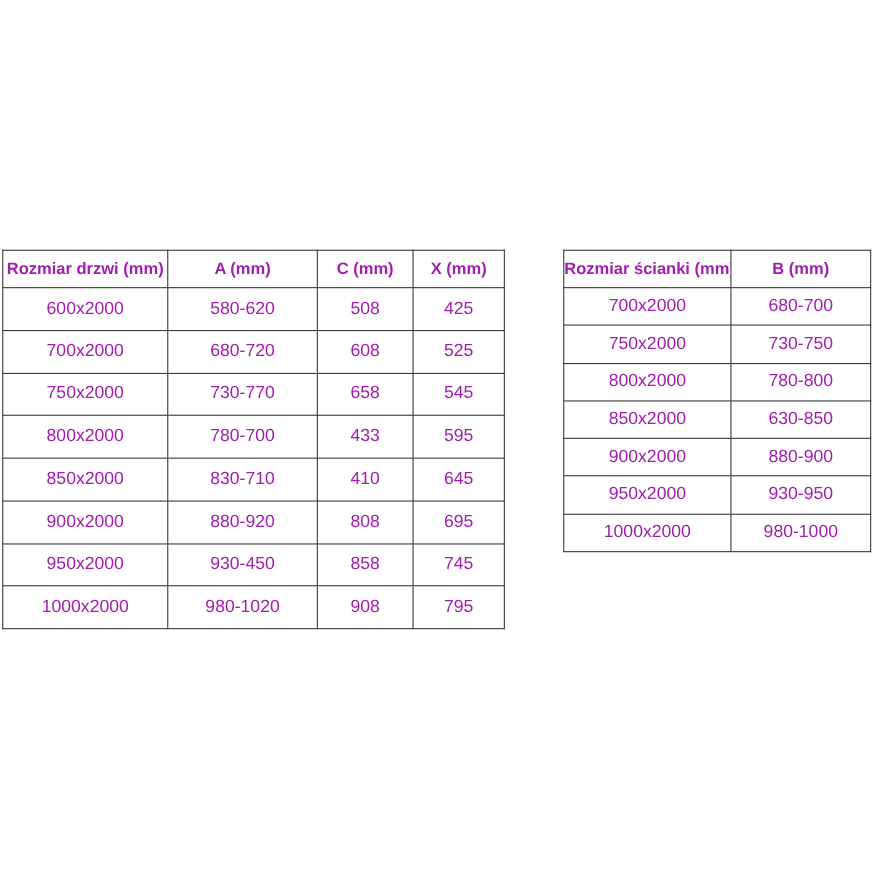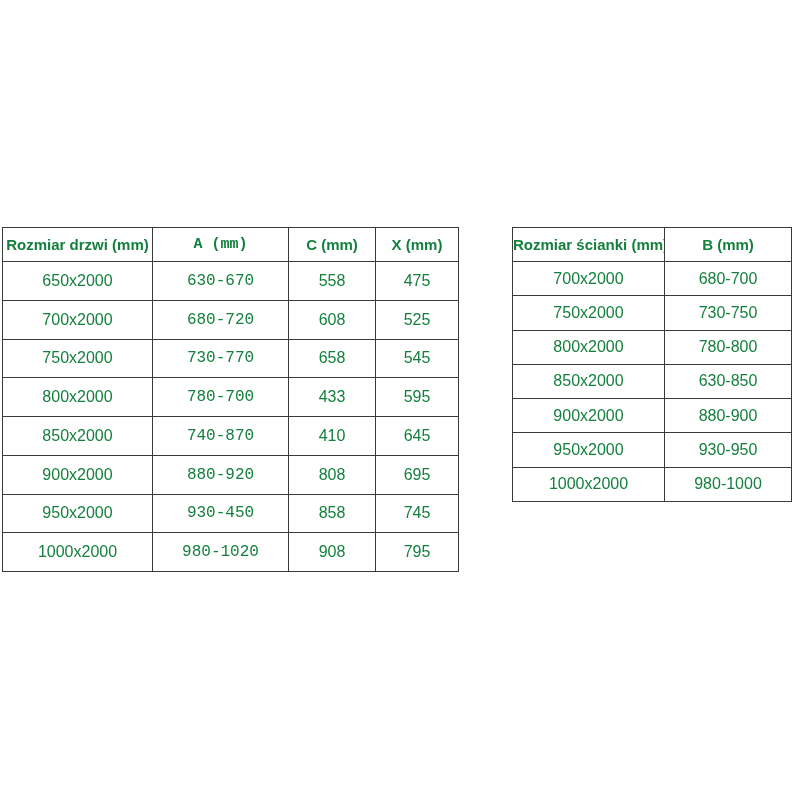--- a/index.html
+++ b/index.html
@@ -17,38 +17,38 @@
   table.sizes {
     position: absolute;
     border-collapse: collapse;
     table-layout: fixed;
     background: #ffffff;
   }
   table.sizes th, table.sizes td {
     border: 1px solid #3a3a3a;
     text-align: center;
     vertical-align: middle;
-    color: #15803d;
+    color: #a21caf;
     padding: 0;
     overflow: hidden;
     white-space: nowrap;
   }
   table.sizes th {
     font-weight: bold;
     font-size: 15px;
     height: 33px;
   }
   table.sizes td {
     font-size: 16px;
   }
   table.door { left: 2px;  top: 227px; width: 453px; height: 345px; }
   table.wall { left: 512px; top: 227px; width: 277px; height: 275px; }
 
   .door th:nth-child(1), .door td:nth-child(1) { width: 149px; }
-  .door th:nth-child(2), .door td:nth-child(2) { width: 135px; font-family: Liberation Mono, monospace; }
+  .door th:nth-child(2), .door td:nth-child(2) { width: 135px; }
   .door th:nth-child(3), .door td:nth-child(3) { width: 86px; margin-left: 28px; }
   .door th:nth-child(4), .door td:nth-child(4) { width: 82px; }
 
   .wall th:nth-child(1), .wall td:nth-child(1) { width: 151px; }
   .wall th:nth-child(2), .wall td:nth-child(2) { width: 126px; }
 </style>
 </head>
 <body>
 
 <div class="canvas">
@@ -56,24 +56,24 @@
       <thead>
         <tr>
           <th>Rozmiar drzwi (mm)</th>
           <th>A (mm)</th>
           <th>C (mm)</th>
           <th>X (mm)</th>
         </tr>
       </thead>
       <tbody>
         <tr>
-          <td>650x2000</td>
-          <td>630-670</td>
-          <td>558</td>
-          <td>475</td>
+          <td>600x2000</td>
+          <td>580-620</td>
+          <td>508</td>
+          <td>425</td>
         </tr>
         <tr>
           <td>700x2000</td>
           <td>680-720</td>
           <td>608</td>
           <td>525</td>
         </tr>
         <tr>
           <td>750x2000</td>
           <td>730-770</td>
@@ -81,21 +81,21 @@
           <td>545</td>
         </tr>
         <tr>
           <td>800x2000</td>
           <td>780-700</td>
           <td>433</td>
           <td>595</td>
         </tr>
         <tr>
           <td>850x2000</td>
-          <td>740-870</td>
+          <td>830-710</td>
           <td>410</td>
           <td>645</td>
         </tr>
         <tr>
           <td>900x2000</td>
           <td>880-920</td>
           <td>808</td>
           <td>695</td>
         </tr>
         <tr>

